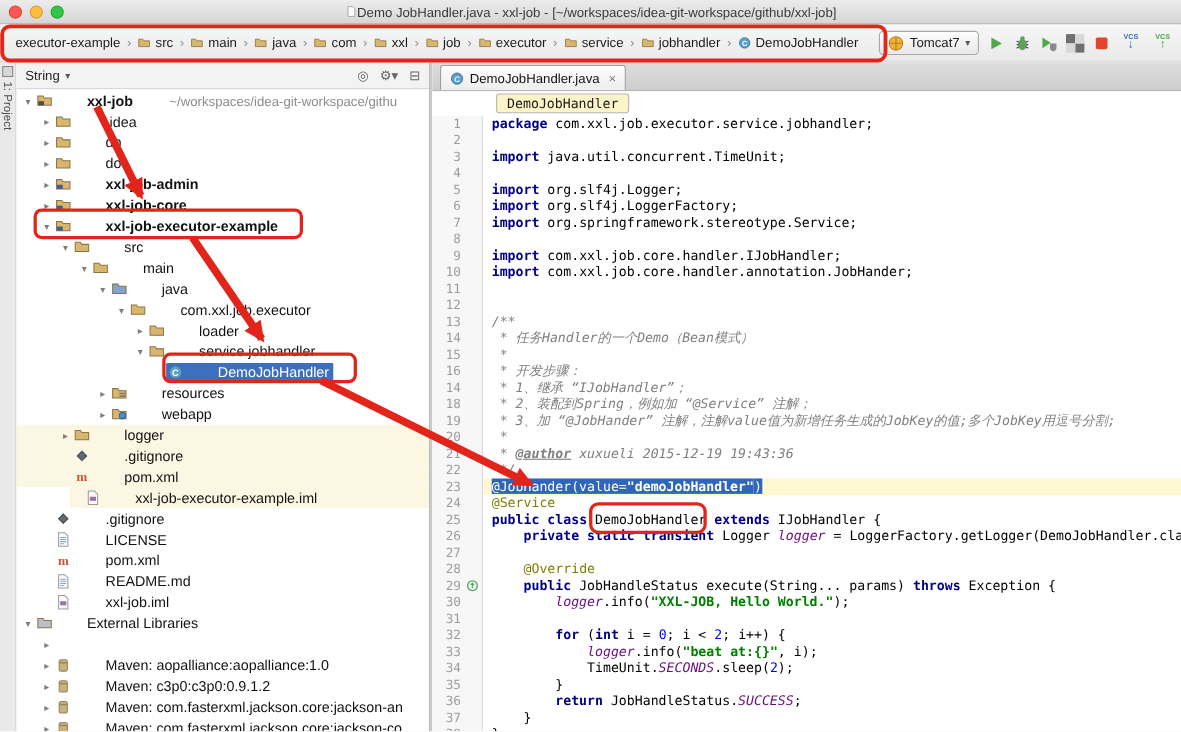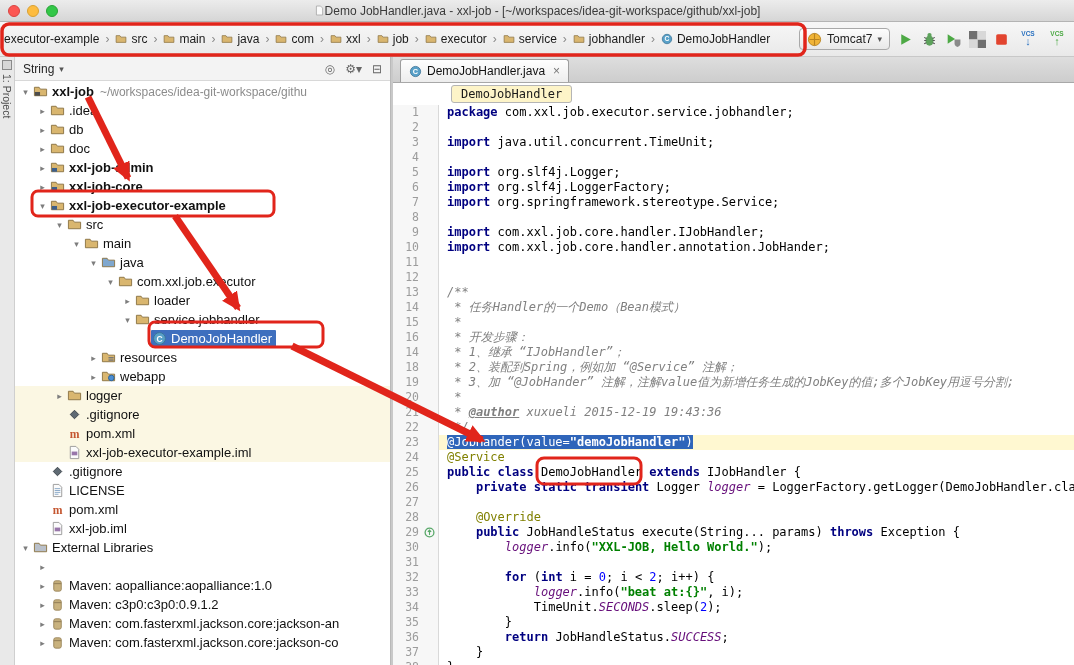--- a/index.html
+++ b/index.html
@@ -12,21 +12,21 @@
   .lights { position:absolute; left:8px; top:5px; display:flex; gap:7px; }
   .light { width:12px; height:12px; border-radius:50%; display:inline-block; }
   .light.red { background:#fc5753; border:1px solid #d94542; }
   .light.yellow { background:#fdbc40; border:1px solid #d9a133; }
   .light.green { background:#33c748; border:1px solid #29a437; }
   .title-wrap { margin:2px auto; display:flex; align-items:center; }
   .title-text { font-size:12px; color:#3a3a3a; }
   .t-ic { width:11px; height:13px; }
 
   
-  .navbar { height:35px; background:linear-gradient(#f7f7f7,#e9e9e9); border-bottom:1px solid #c8c8c8; display:flex; align-items:center; padding:0 6px 0 2px; }
+  .navbar { height:35px; background:linear-gradient(#f7f7f7,#e9e9e9); border-bottom:1px solid #c8c8c8; display:flex; align-items:center; padding:0 6px 0 12px; }
   .crumbs { display:flex; align-items:center; gap:3px; white-space:nowrap; overflow:hidden; }
   .crumb { display:flex; align-items:center; gap:4px; font-size:12px; color:#1a1a1a; padding:2px 2px; cursor:default; }
   .crumb-sep { color:#8a8a8a; font-size:12px; padding:0 1px; }
   .run-tools { margin-left:auto; display:flex; align-items:center; gap:7px; }
   .combo { display:flex; align-items:center; gap:5px; border:1px solid #a9a9a9; border-radius:4px; background:linear-gradient(#fdfdfd,#e8e8e8); height:22px; padding:0 7px; font-size:12px; color:#222; }
   .dd { font-size:9px; color:#555; }
   .tbtn { width:17px; height:17px; display:inline-block; }
   .icon { display:inline-block; }
   .icon svg { width:100%; height:100%; display:block; }
   .ic16 { width:15px; height:15px; }
@@ -46,21 +46,21 @@
   .panel { width:376px; background:#fff; display:flex; flex-direction:column; border-right:1px solid #b9b9b9; }
   .panel-head { height:24px; background:#f3f3f3; border-bottom:1px solid #d8d8d8; display:flex; align-items:center; padding:0 8px 0 8px; flex:none; }
   .ph-title { font-size:12px; color:#262626; }
   .panel-head .dd { margin-left:5px; }
   .ph-icons { margin-left:auto; display:flex; gap:10px; font-size:12px; color:#666; }
   .tree { flex:1; overflow:hidden; padding-top:1px; }
   .tree-row { height:19px; display:flex; align-items:center; font-size:13px; color:#111; white-space:nowrap; cursor:default; }
   .tree-arrow { width:13px; flex:none; font-size:9px; color:#7d7d7d; text-align:center; }
   .tree-icon { width:15px; height:15px; flex:none; margin-right:4px; }
   .tree-icon svg { width:100%; height:100%; display:block; }
-  .sel-zone { display:flex; align-items:center; padding:1px 4px 1px 1px; border-radius:1px; }
+  .sel-zone { display:flex; align-items:center; padding:1px 4px 1px 1px; border-radius:1px;gap:27px; }
   .tree-row.selected .sel-zone { background:#3e6fbe; }
   .tree-row.selected .tree-label, .tree-row.selected .tree-suffix { color:#fff; }
   .tree-row.tinted { background:#fbf7e3; }
   .tree-label.bold { font-weight:bold; }
   .tree-suffix { color:#8c8c8c; margin-left:6px; font-size:12px; }
 
   .splitter { width:2px; background:#c9c9c9; cursor:col-resize; }
 
   
   .editor { flex:1; display:flex; flex-direction:column; background:#fff; min-width:0; }
@@ -491,21 +491,21 @@
             <span class="tree-arrow"></span>
             <span class="sel-zone">
               <span class="tree-icon">
                 <svg viewBox="0 0 16 16">
                   <text x="8" y="12.5" text-anchor="middle" font-size="12.5" font-weight="bold" fill="#c4552f" font-family="Liberation Serif, serif">m</text>
                 </svg>
               </span>
               <span class="tree-label">pom.xml</span>
             </span>
           </div>
-          <div class="tree-row tinted" style="padding-left: 38px;">
+          <div class="tree-row tinted" style=" margin-left: 48px;">
             <span class="tree-arrow"></span>
             <span class="sel-zone">
               <span class="tree-icon">
                 <svg viewBox="0 0 16 16">
                   <path d="M3.5 1.5h6l3 3v10h-9z" fill="#fbfbfb" stroke="#9a9a9a"></path>
                   <rect x="5" y="7" width="6" height="4" fill="#9876aa"></rect>
                 </svg>
               </span>
               <span class="tree-label">xxl-job-executor-example.iml</span>
             </span>
@@ -535,20 +535,32 @@
           </div>
           <div class="tree-row" style="padding-left: 21px;">
             <span class="tree-arrow"></span>
             <span class="sel-zone">
               <span class="tree-icon">
                 <svg viewBox="0 0 16 16">
                   <text x="8" y="12.5" text-anchor="middle" font-size="12.5" font-weight="bold" fill="#c4552f" font-family="Liberation Serif, serif">m</text>
                 </svg>
               </span>
               <span class="tree-label">pom.xml</span>
+            </span>
+          </div>
+          <div class="tree-row" style="padding-left: 21px;">
+            <span class="tree-arrow"></span>
+            <span class="sel-zone">
+              <span class="tree-icon">
+                <svg viewBox="0 0 16 16">
+                  <path d="M3.5 1.5h6l3 3v10h-9z" fill="#fbfbfb" stroke="#9a9a9a"></path>
+                  <path d="M5 6h6M5 8h6M5 10h6M5 12h4" stroke="#88a6c6" stroke-width="1" fill="none"></path>
+                </svg>
+              </span>
+              <span class="tree-label">README.md</span>
             </span>
           </div>
           <div class="tree-row" style="padding-left: 21px;">
             <span class="tree-arrow"></span>
             <span class="sel-zone">
               <span class="tree-icon">
                 <svg viewBox="0 0 16 16">
                   <path d="M3.5 1.5h6l3 3v10h-9z" fill="#fbfbfb" stroke="#9a9a9a"></path>
                   <rect x="5" y="7" width="6" height="4" fill="#9876aa"></rect>
                 </svg>

